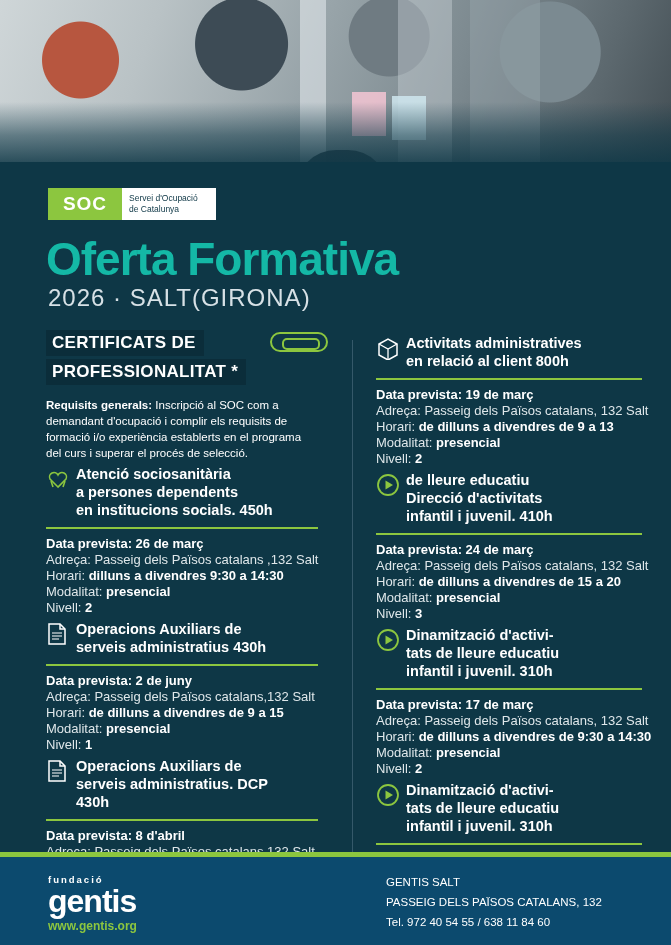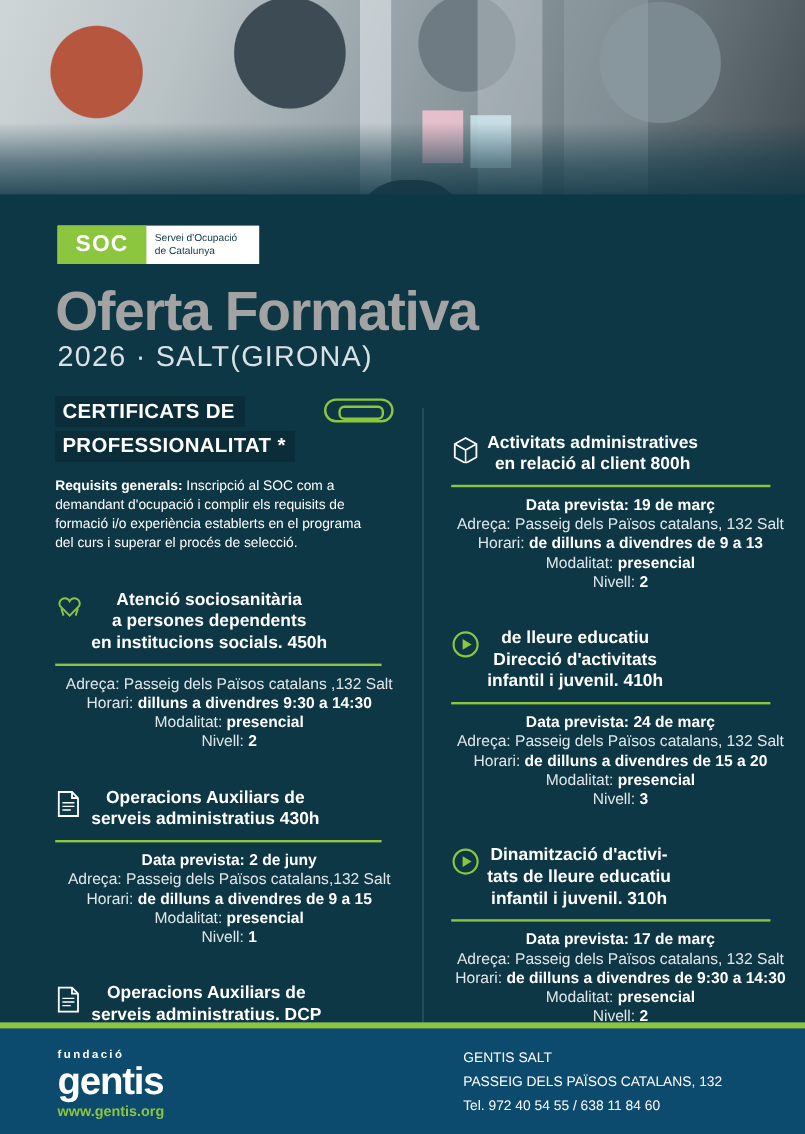--- a/index.html
+++ b/index.html
@@ -48,21 +48,21 @@
     width:74px; height:32px; background:#8cc63f; color:#ffffff;
     font-weight:bold; font-size:19px; letter-spacing:1px;
     display:flex; align-items:center; justify-content:center;
   }
   .soc-logo .soc-text{
     font-size:8.5px; line-height:11px; color:#0e3746; padding-left:7px; font-weight:normal;
   }
 
   .title {
     position:absolute; left:46px; top:70px;
-    color:#a3a3a3; font-size:46px; font-weight:bold; letter-spacing:-1px;
+    color:#14b8a6; font-size:46px; font-weight:bold; letter-spacing:-1px;
   }
   .subtitle {
     position:absolute; left:48px; top:122px;
     color:#d7e1e6; font-size:24px; letter-spacing:1px;
   }
 
   
   .cols { position:absolute; left:0; top:168px; width:671px; }
   .col-left { position:absolute; left:46px; top:0; width:290px; }
   .col-right { position:absolute; left:376px; top:0; width:282px; }
@@ -82,21 +82,21 @@
   .clip::after{
     content:""; position:absolute; left:10px; top:4px; width:34px; height:8px;
     border:2px solid #8cc63f; border-radius:5px;
   }
   .cert-req {
     margin-top:12px; color:#ffffff; font-size:11.5px; line-height:16px; width:272px;
   }
   .cert-req b { color:#ffffff; }
 
   
-  .course { margin-top:30px; position:relative;text-align:center; }
+  .course { margin-top:4px; position:relative; }
   .course-head { display:flex; align-items:flex-start; }
   .c-icon { width:30px; min-width:30px; padding-top:2px; }
   .c-icon svg { display:block; }
   .c-name {
     color:#ffffff; font-size:14.5px; font-weight:bold; line-height:18px;
   }
   .rule { height:2px; background:#8cc63f; margin:8px 0 7px 0; }
   .col-left .rule { width:272px; }
   .col-right .rule { width:266px; }
   .detail { color:#dfe7ea; font-size:13px; line-height:16px; }
@@ -160,20 +160,21 @@
                 </svg>
               </div>
               <div class="c-name">
                 <div>Atenció sociosanitària</div>
                 <div>a persones dependents</div>
                 <div>en institucions socials. 450h</div>
               </div>
             </div>
             <div class="rule"></div>
             <div class="detail">
+              <div><b>Data prevista:</b> <b>26 de març</b></div>
               <div>Adreça: Passeig dels Països catalans ,132 Salt</div>
               <div>Horari: <b>dilluns a divendres 9:30 a 14:30</b></div>
               <div>Modalitat: <b>presencial</b></div>
               <div>Nivell: <b>2</b></div>
             </div>
           </div>
           <div class="course">
             <div class="course-head">
               <div class="c-icon">
                 <svg width="22" height="24" viewBox="0 0 22 24">

